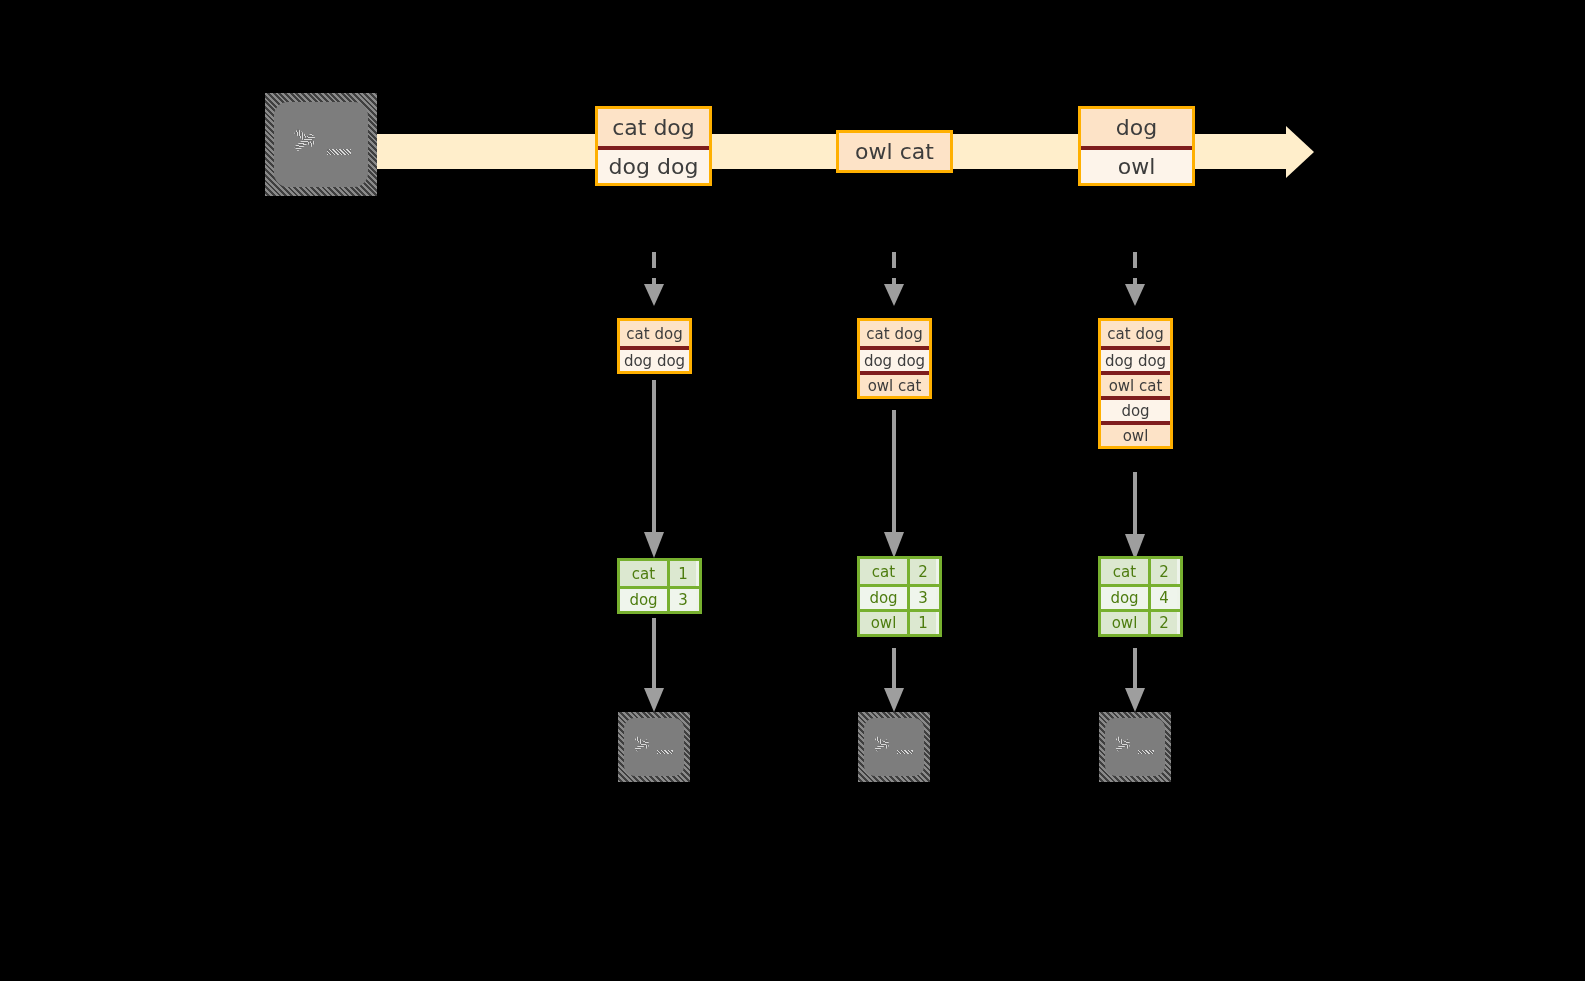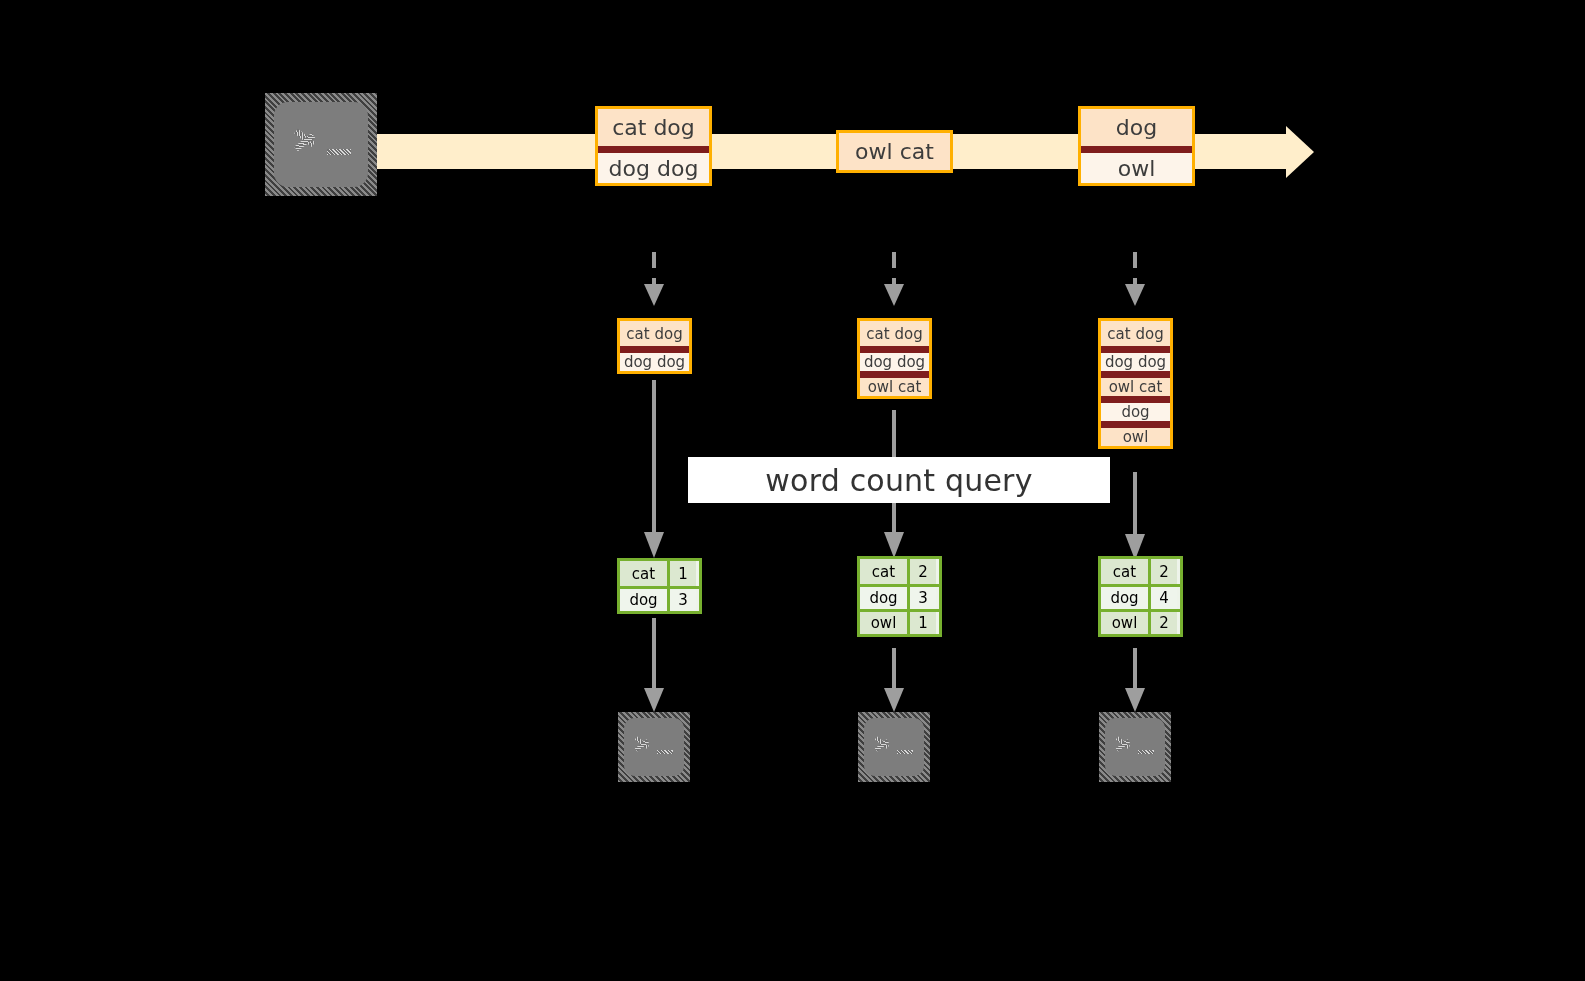--- a/index.html
+++ b/index.html
@@ -71,21 +71,21 @@
   .rec .row {
     box-sizing: border-box;
     display: flex;
     align-items: center;
     justify-content: center;
     color: #3d3d3d;
     white-space: nowrap;
   }
   .rec .row.dark  { background: #fde3c7; }
   .rec .row.light { background: #fdf4ea; }
-  .rec .row + .row { border-top: 7px solid #7f1d1d; }
+  .rec .row + .row { border-top: 4px solid #7f1d1d; }
 
   
   .rec.big .row { height: 37px; font-size: 22px; }
   .rec.big.two  { width: 117px; height: 80px; }
   .rec.big.one  { width: 117px; height: 43px; }
 
   
   .rec.sm .row { height: 25px; font-size: 15px; }
 
   
@@ -101,21 +101,21 @@
     display: flex;
     height: 25px;
     box-sizing: border-box;
   }
   .res .trow + .trow { border-top: 3px solid #77b02f; }
   .res .tkey, .res .tval {
     display: flex;
     align-items: center;
     justify-content: center;
     font-size: 15px;
-    color: #000000;
+    color: #4d7c0f;
     box-sizing: border-box;
   }
   .res .tkey { width: 47px; }
   .res .tval { width: 29px; border-left: 3px solid #77b02f; }
   .res .trow.dark  .tkey, .res .trow.dark  .tval { background: #dce8d0; }
   .res .trow.light .tkey, .res .trow.light .tval { background: #eff5ec; }
 
   
   .arrowsvg { position: absolute; overflow: visible; }
 
@@ -291,15 +291,14 @@
 
   <div class="term" style="left:1099px; top:712px; width:72px; height:70px;">
     <div class="term-inner" style="left:6px; top:6px; right:6px; bottom:6px; border-radius:10px;"></div>
     <div class="prompt">
       <div class="chev a" style="left:18px; top:24px; width:15px; height:4px; transform:rotate(38deg);"></div>
       <div class="chev b" style="left:18px; top:36px; width:15px; height:4px; transform:rotate(-38deg);"></div>
       <div class="under" style="left:39px; top:38px; width:16px; height:4px;"></div>
     </div>
   </div>
 
-  <div class="qlabel" style="left:688px; top:457px; width:422px; height:46px;">word count query</div>
 
 </div>
 
 </body></html>

